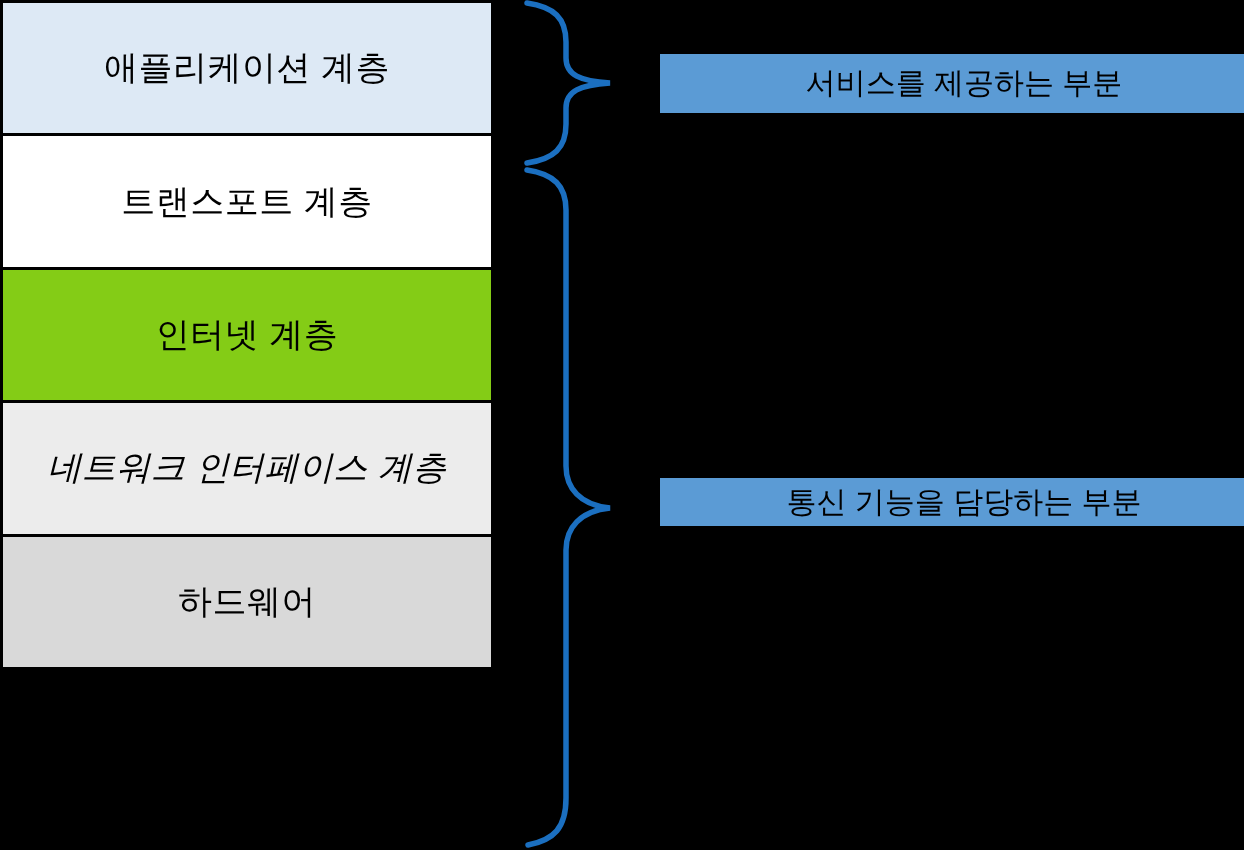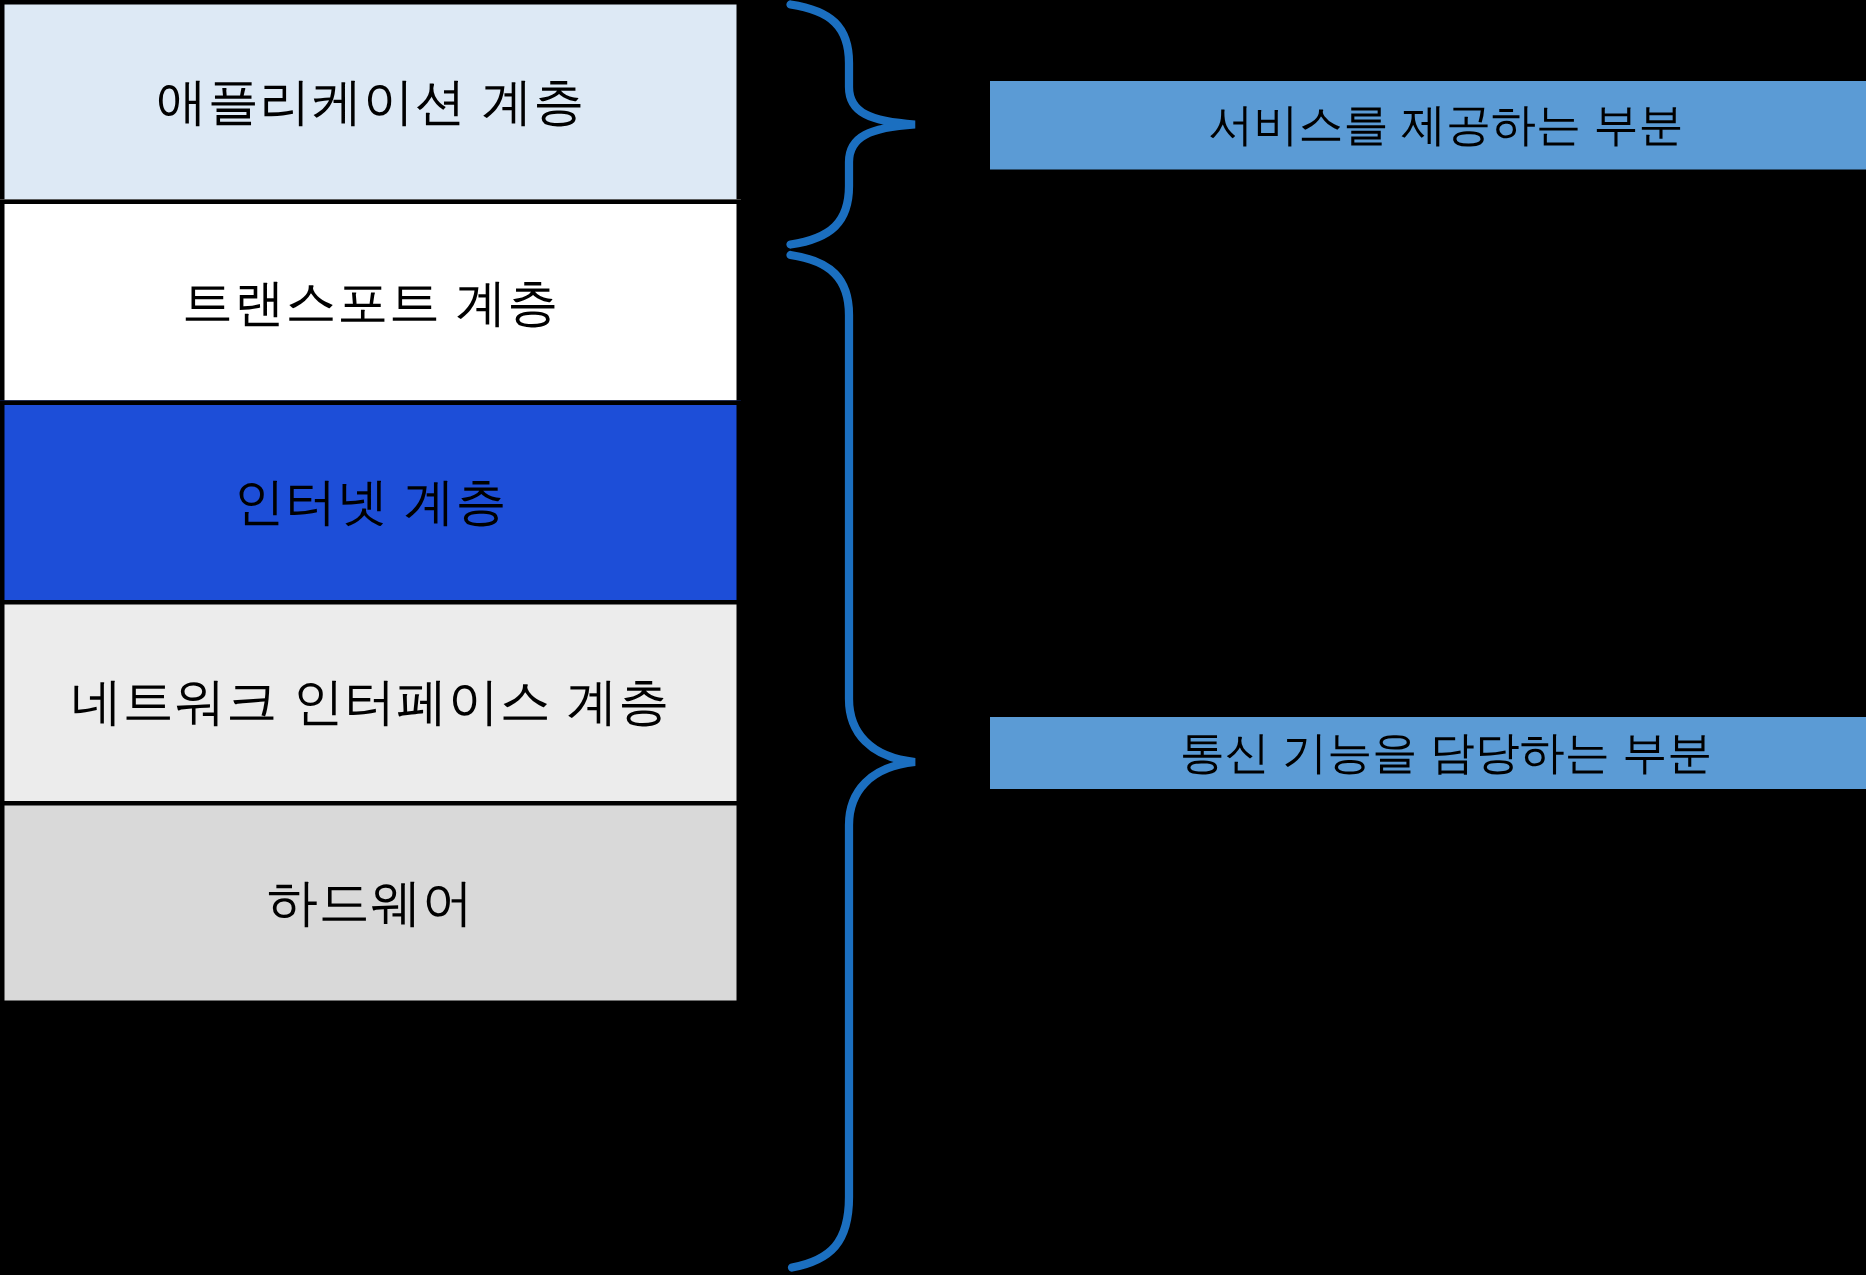--- a/index.html
+++ b/index.html
@@ -71,22 +71,22 @@
   .anno-bar.comm    { top: 478px; height: 48px; }
 </style>
 </head>
 <body>
 
 <div class="canvas">
 
   <div class="stack">
     <div class="layer-box" style="background: rgb(221, 233, 245);">애플리케이션 계층</div>
     <div class="layer-box" style="background: #ffffff;">트랜스포트 계층</div>
-    <div class="layer-box" style="background: #1d4ed8;">인터넷 계층</div>
-    <div class="layer-box" style="background: rgb(236, 236, 236);">네트워크 인터페이스 계층</div>
+    <div class="layer-box" style="background: #84cc16;">인터넷 계층</div>
+    <div class="layer-box" style="background: rgb(236, 236, 236); font-style: italic;">네트워크 인터페이스 계층</div>
     <div class="layer-box" style="background: rgb(217, 217, 217);">하드웨어</div>
   </div>
 
   <svg class="braces-svg" viewBox="0 0 140 850">
     <path d="M 27,3
              C 54,7 66,18 66,42
              L 66,58
              C 66,75 80,81 110,83
              C 80,85 66,91 66,108
              L 66,124

